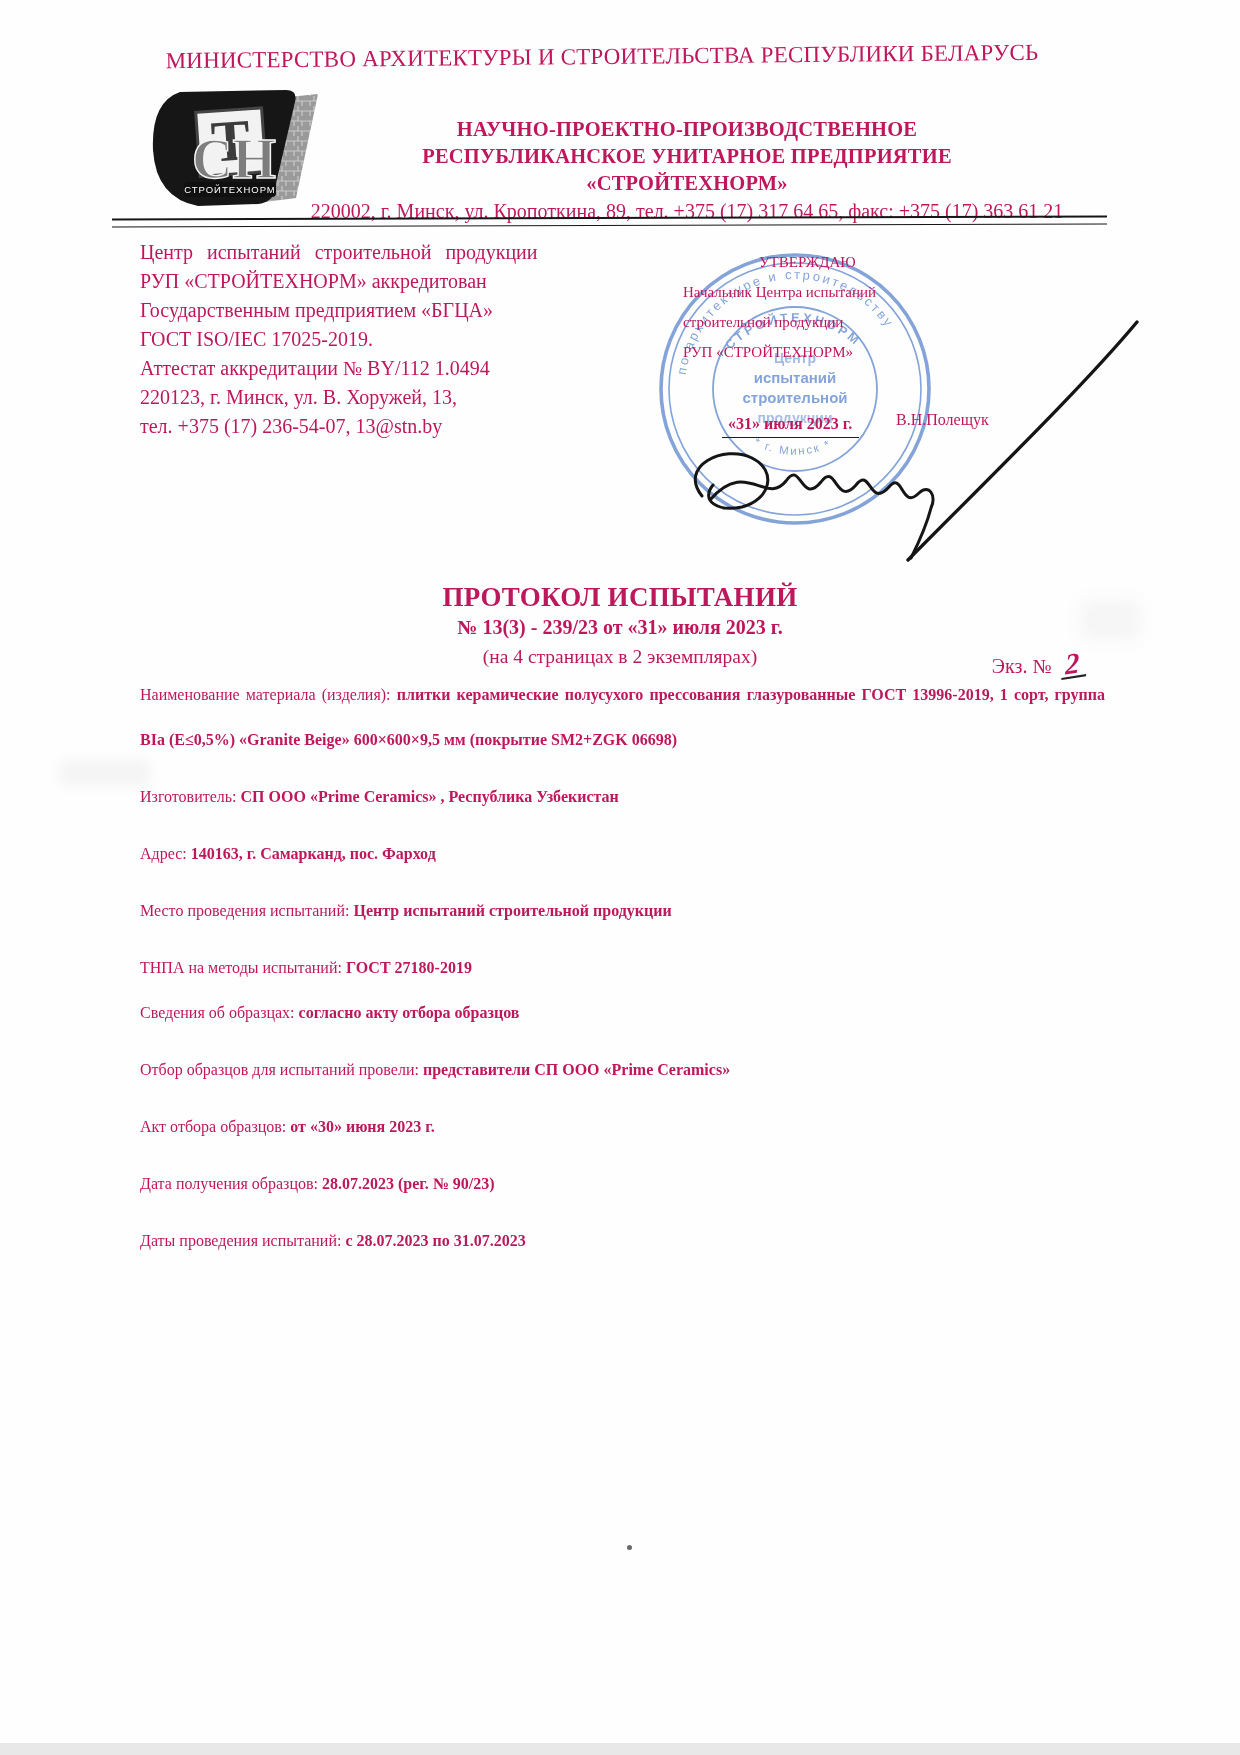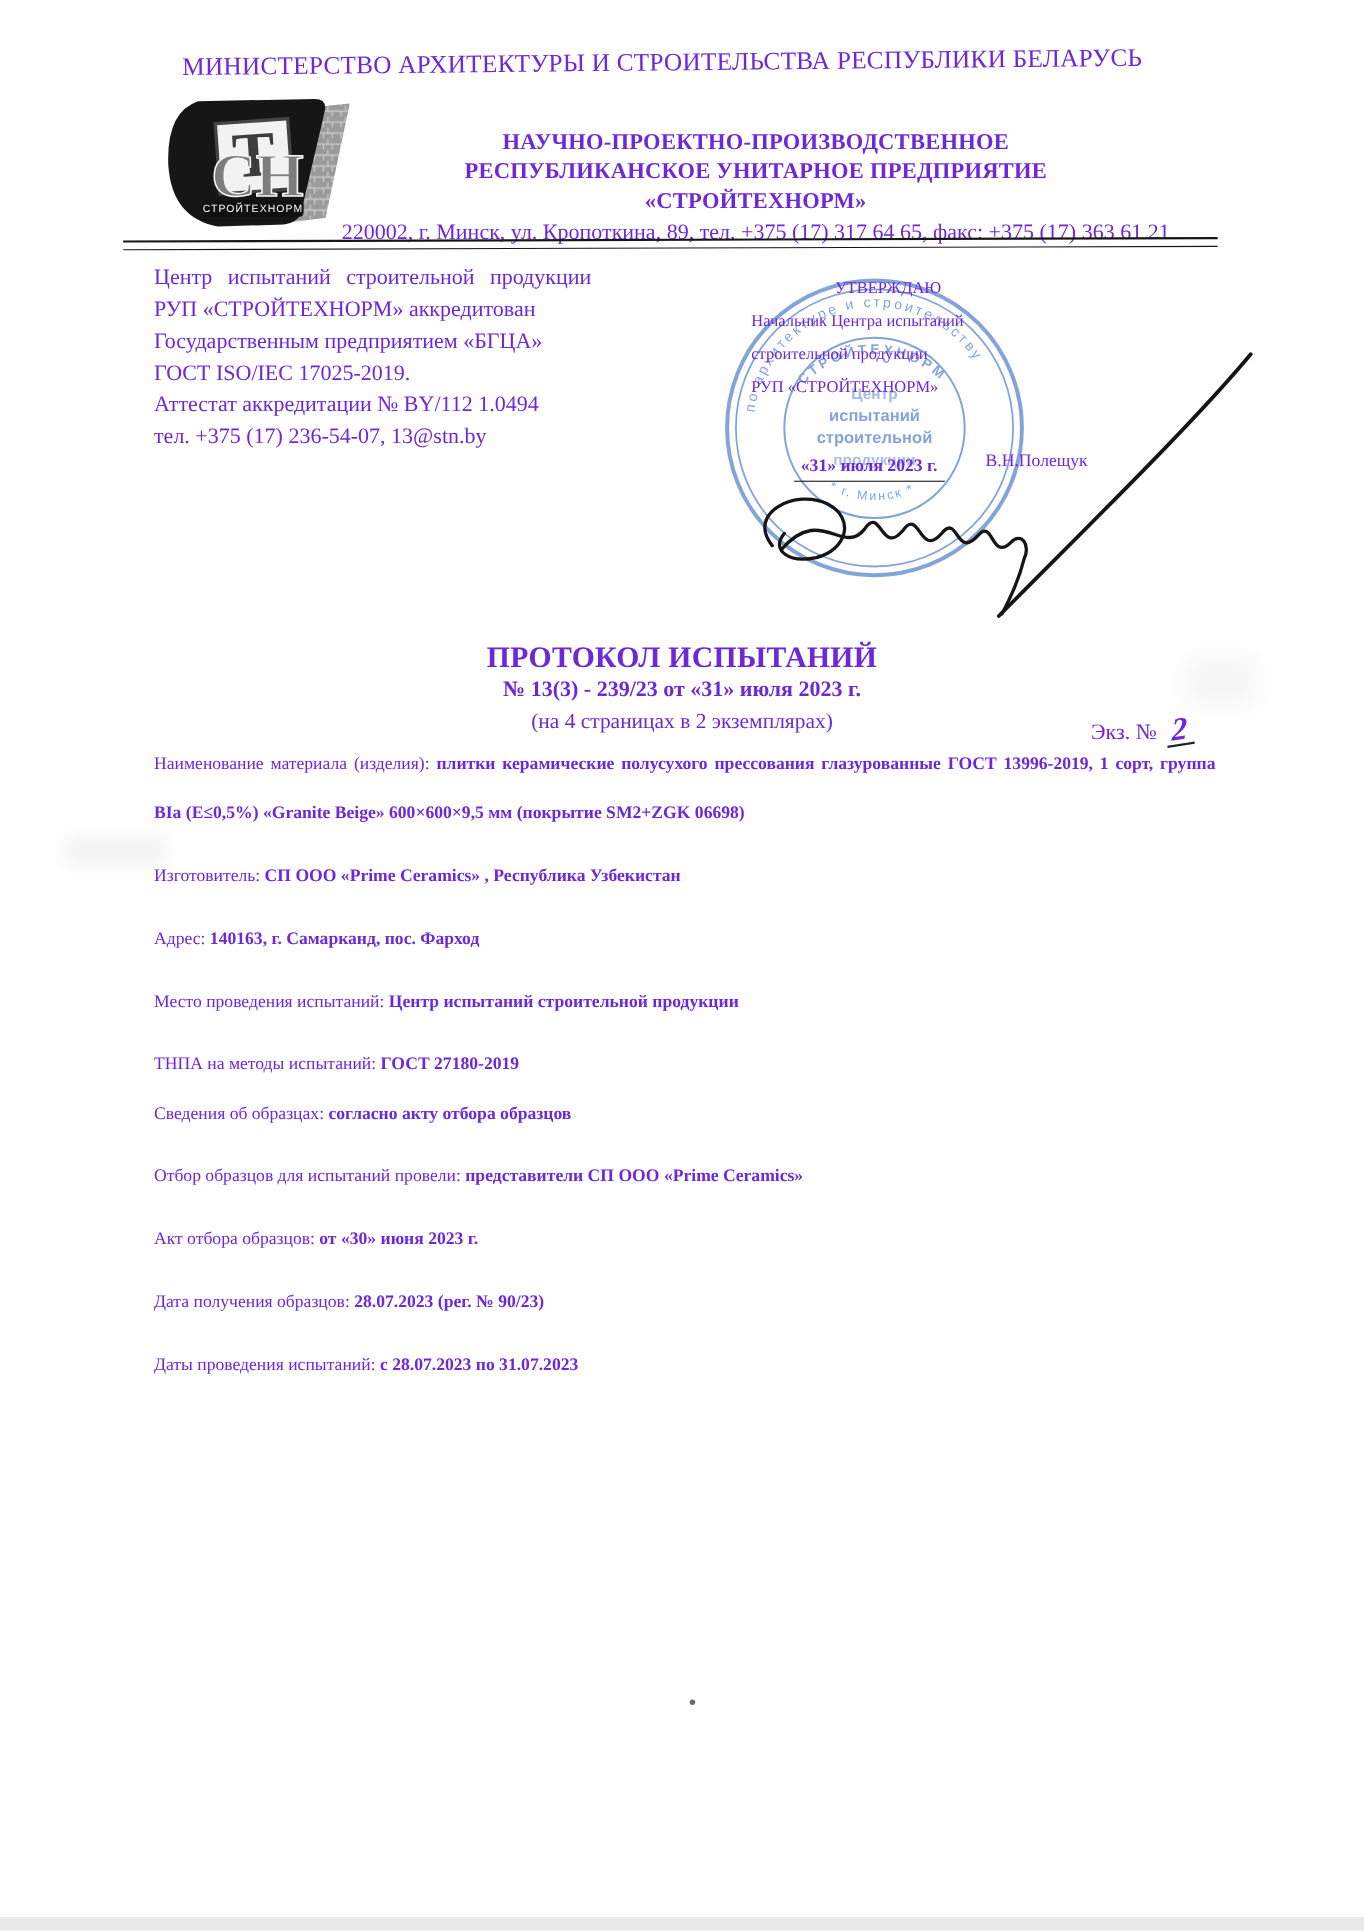--- a/index.html
+++ b/index.html
@@ -3,21 +3,21 @@
 <meta charset="utf-8">
 <style>
   html,body{margin:0;padding:0;background:#e8e8e8;}
   .page{
     position:relative;
     width:1240px;height:1743px;
     margin:0 auto;
     background:#fefefe;
     overflow:hidden;
     font-family:"Liberation Serif","DejaVu Serif",serif;
-    color:#6d28d9;
+    color:#be185d;
   }
   .abs{position:absolute;}
 
   .ministry{
     left:0;top:44px;width:1204px;
     font-size:23px;letter-spacing:.2px;
     transform:rotate(-.55deg);
     text-align:center;white-space:nowrap;
   }
 
@@ -109,20 +109,21 @@
   </div>
 
   <div class="abs rule"></div>
 
   <div class="abs accred">
     <div class="w">Центр испытаний строительной продукции</div>
     <div>РУП «СТРОЙТЕХНОРМ» аккредитован</div>
     <div>Государственным предприятием «БГЦА»</div>
     <div>ГОСТ ISO/IEC 17025-2019.</div>
     <div>Аттестат аккредитации № BY/112 1.0494</div>
+    <div>220123, г. Минск, ул. В. Хоружей, 13,</div>
     <div>тел. +375 (17) 236-54-07, 13@stn.by</div>
   </div>
 
   <div class="abs stamp">
     <svg width="284" height="284" viewBox="0 0 284 284">
       <defs>
         <path id="ringTop" d="M32,142 A110,110 0 1,1 252,142 A110,110 0 1,1 32,142"></path>
         <path id="arcMid" d="M64,122 A88,88 0 0,1 220,122"></path>
         <path id="arcBot" d="M58,150 A90,90 0 0,0 226,150"></path>
       </defs>

